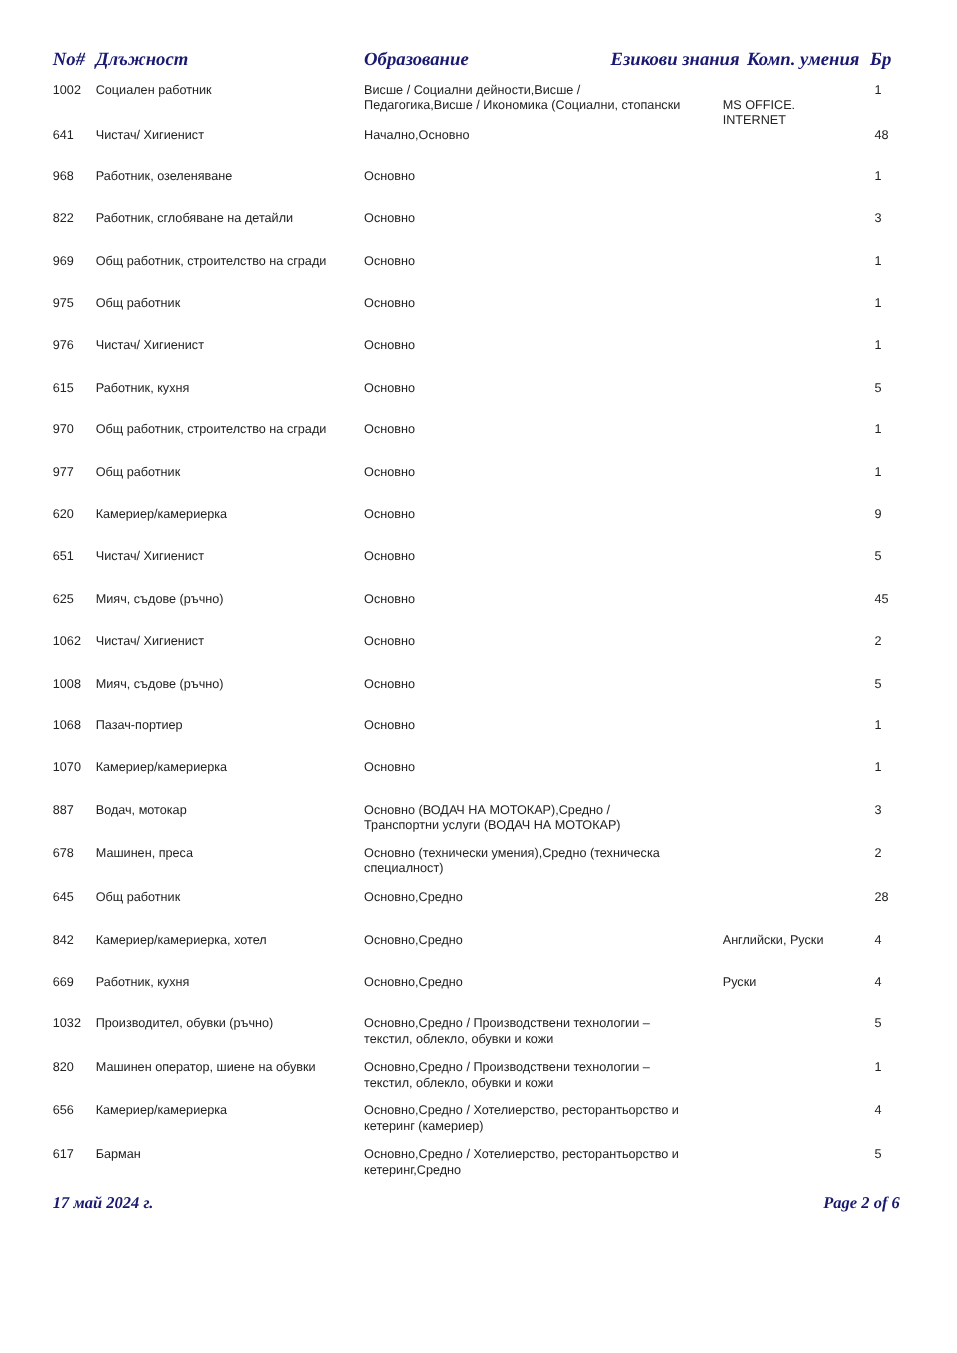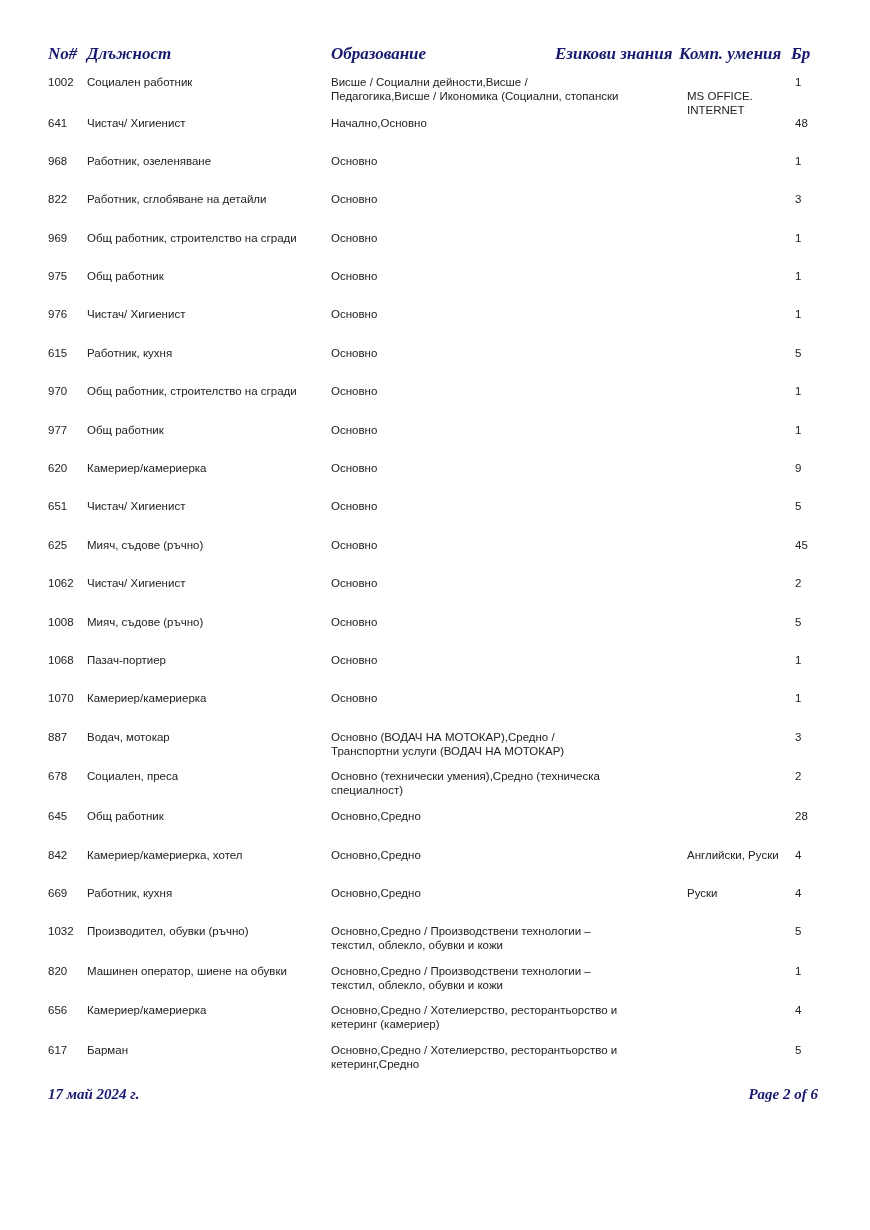--- a/index.html
+++ b/index.html
@@ -10,21 +10,21 @@
     .h-job { left: 87px; text-align: center; }
     .h-edu { left: 331px; }
     .h-lang { left: 555px; }
     .h-comp { left: 679px; text-align: center; }
     .h-count { left: 791px; }
     .row { position: absolute; left: 0; width: 870px; font-family: "Liberation Sans", sans-serif; font-size: 11.5px; color: #222222; line-height: 14px; }
     .cell { position: absolute; top: 0; white-space: nowrap; }
     .c-no { left: 48px; }
     .c-job { left: 87px; }
     .c-edu { left: 331px; white-space: pre-line; width: 310px; }
-    .c-lang { left: 687px; white-space: pre-line; }
+    .c-lang { left: 657px; white-space: pre-line; }
     .c-count { left: 795px; }
     .footer { position: absolute; top: 1086px; font-family: "Liberation Serif", serif; font-style: italic; font-weight: bold; font-size: 15px; color: #191970; }
     .f-date { left: 48px; }
     .f-page { right: 52px; }
   </style>
 </head>
 <body>
 
 <div class="page">
   <div class="hdr h-no">No#</div>
@@ -160,21 +160,21 @@
       <div class="row" style="top: 730px;">
         <div class="cell c-no">887</div>
         <div class="cell c-job">Водач, мотокар</div>
         <div class="cell c-edu">Основно (ВОДАЧ НА МОТОКАР),Средно /
 Транспортни    услуги (ВОДАЧ НА МОТОКАР)</div>
         <div class="cell c-lang"></div>
         <div class="cell c-count">3</div>
       </div>
       <div class="row" style="top: 769px;">
         <div class="cell c-no">678</div>
-        <div class="cell c-job">Социален, преса</div>
+        <div class="cell c-job">Машинен, преса</div>
         <div class="cell c-edu">Основно (технически умения),Средно (техническа
 специалност)</div>
         <div class="cell c-lang"></div>
         <div class="cell c-count">2</div>
       </div>
       <div class="row" style="top: 809px;">
         <div class="cell c-no">645</div>
         <div class="cell c-job">Общ работник</div>
         <div class="cell c-edu">Основно,Средно</div>
         <div class="cell c-lang"></div>

